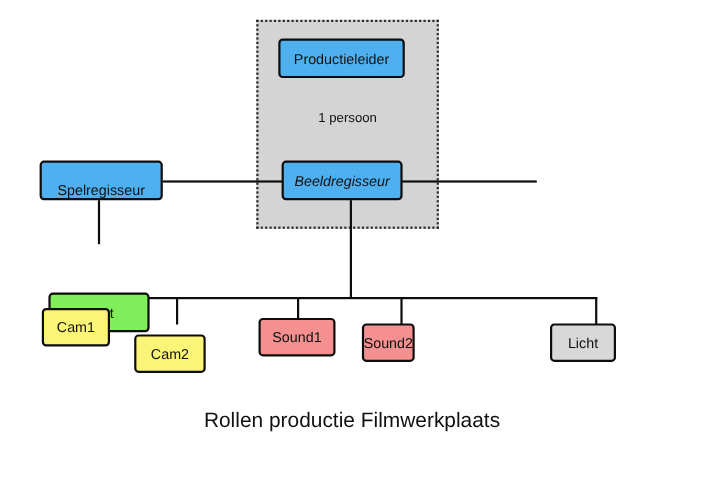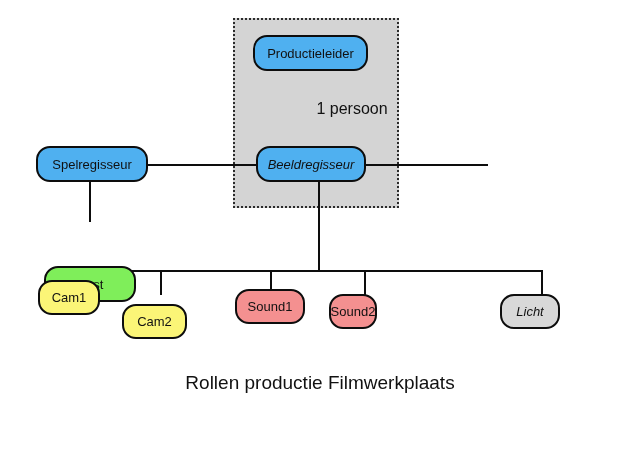--- a/index.html
+++ b/index.html
@@ -20,55 +20,54 @@
   .group-box {
     position: absolute;
     box-sizing: border-box;
     background: #d4d4d4;
     border: 2px dotted #2b2b2b;
   }
   .group-label {
     position: absolute;
     width: 100%;
     text-align: center;
-    font-size: 16px;
+    font-size: 12px;
     color: #111111;
     white-space: nowrap;
-    margin-left: 36px;
   }
 
   
   .line {
     position: absolute;
     background: #0d0d0d;
   }
   .line.h { height: 2px; }
   .line.v { width: 2px; }
 
   
   .node {
     position: absolute;
     box-sizing: border-box;
     border: 2px solid #0d0d0d;
-    border-radius: 14px;
+    border-radius: 4px;
     display: flex;
     align-items: center;
     justify-content: center;
     font-size: 13px;
     color: #111111;
     white-space: nowrap;
     user-select: none;
   }
   .node-label { pointer-events: none; }
 
   .c-blue   { background: #4fb0f0; }
   .c-green  { background: #7fee5a; }
   .c-yellow { background: #fbf577; }
   .c-red    { background: #f49090; }
-  .c-grey   { background: #d8d8d8; font-style: italic; }
+  .c-grey   { background: #d8d8d8; }
 
   
   .caption {
     position: absolute;
     width: 100%;
     text-align: center;
     font-size: 19px;
     color: #111111;
   }
 </style>
@@ -93,21 +92,21 @@
   <div class="line v" style="left:69px; top:270px; height:25px;"></div>
   <div class="line v" style="left:160px; top:270px; height:25px;"></div>
   <div class="line v" style="left:270px; top:270px; height:25px;"></div>
   <div class="line v" style="left:364px; top:270px; height:25px;"></div>
   <div class="line v" style="left:541px; top:270px; height:25px;"></div>
 
   <div class="node c-blue" style="left:253px; top:35px; width:115px; height:36px;">
     <span class="node-label">Productieleider</span>
   </div>
 
-  <div class="node c-blue" style="left:36px; top:146px; width:112px; height:36px;">
+  <div class="node c-blue" style="left:36px; top:146px; width:112px; height:36px;align-items:flex-end;">
     <span class="node-label">Spelregisseur</span>
   </div>
 
   <div class="node c-blue" style="left:256px; top:146px; width:110px; height:36px;font-style:italic;">
     <span class="node-label">Beeldregisseur</span>
   </div>
 
 
   <div class="node c-green" style="left:44px; top:222px; width:92px; height:36px;margin-top:44px;">
     <span class="node-label">Cast</span>

